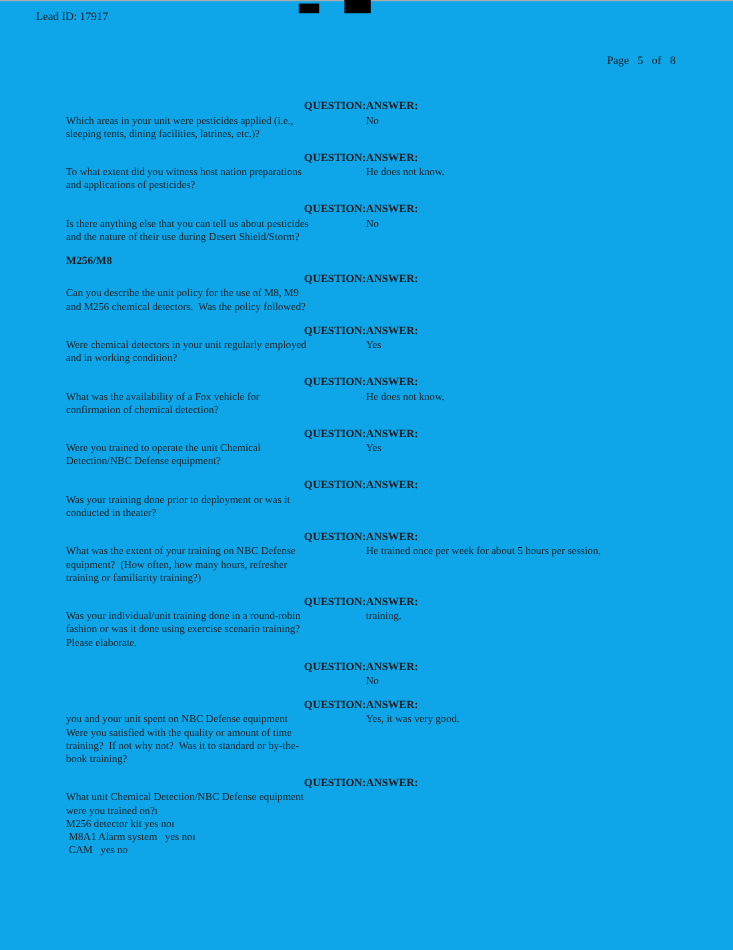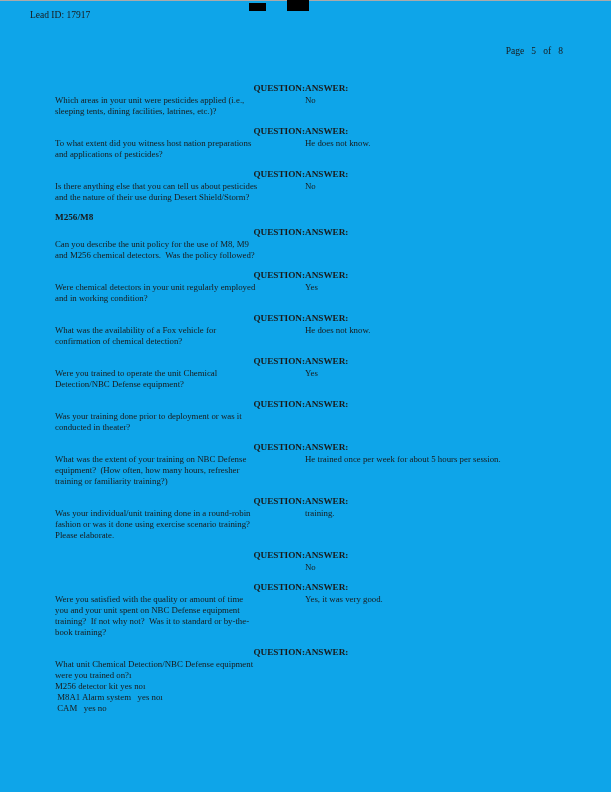--- a/index.html
+++ b/index.html
@@ -167,22 +167,22 @@
       </div>
       <div class="acol">
         <div class="hdr">ANSWER:</div>
         <div class="txt">No</div>
       </div>
     </div>
 
     <div class="row">
       <div class="qcol">
         <div class="hdr">QUESTION:</div>
+        <div class="txt">you and your unit spent on NBC Defense equipment</div>
         <div class="txt">Were you satisfied with the quality or amount of time</div>
-        <div class="txt">you and your unit spent on NBC Defense equipment</div>
         <div class="txt">training?  If not why not?  Was it to standard or by-the-</div>
         <div class="txt">book training?</div>
       </div>
       <div class="acol">
         <div class="hdr">ANSWER:</div>
         <div class="txt">Yes, it was very good.</div>
       </div>
     </div>
 
     <div class="row">

